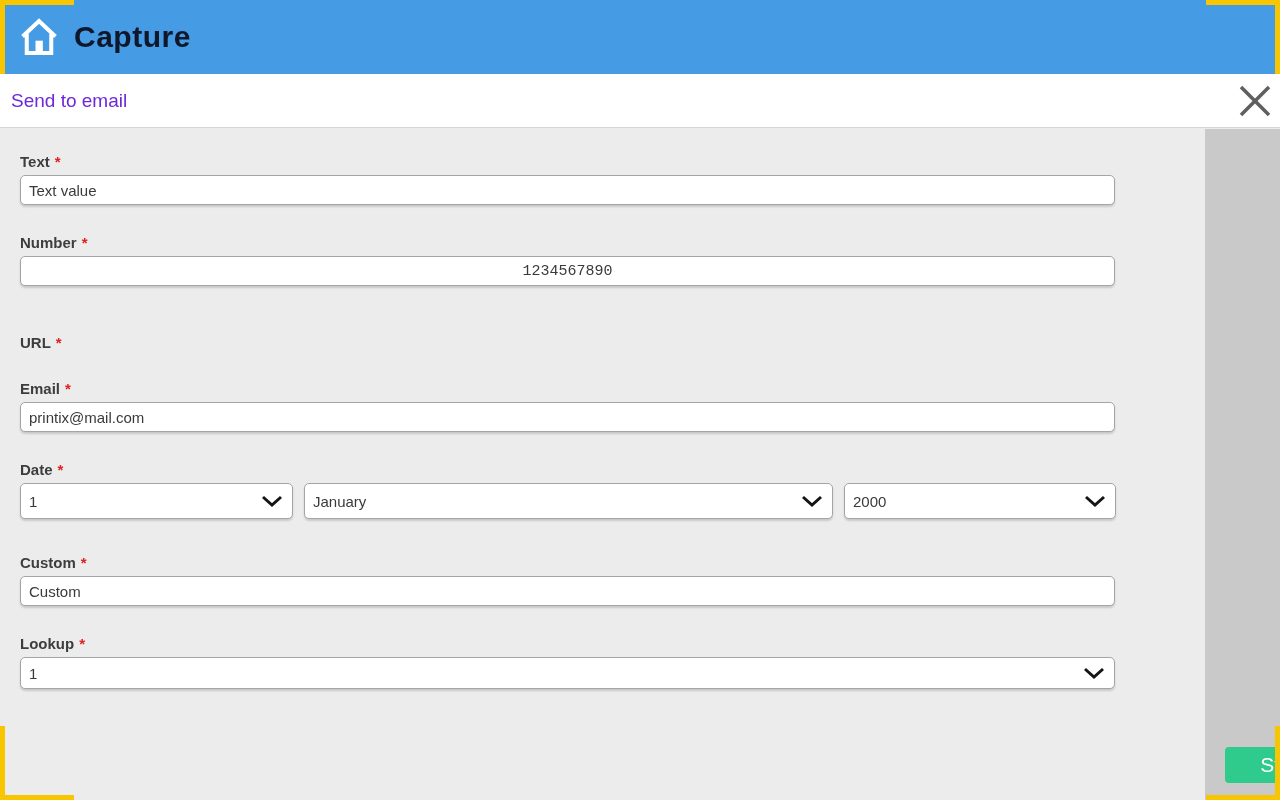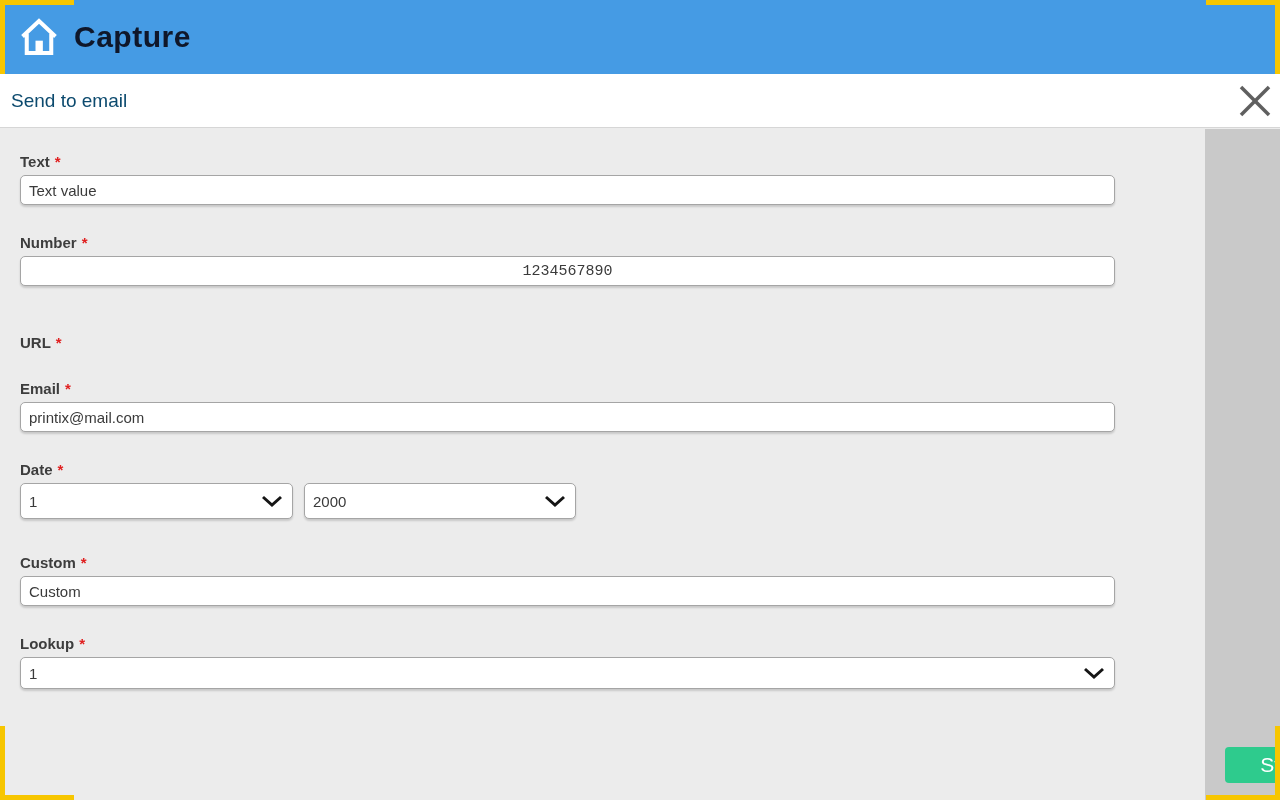--- a/index.html
+++ b/index.html
@@ -15,21 +15,21 @@
   .app-title {
     color:#0f172a; font-size:30px; font-weight:bold; margin-left:14px; letter-spacing:0.5px;
   }
 
   
   .title-bar {
     position:absolute; top:74px; left:0; width:1280px; height:54px;
     background:#ffffff; border-bottom:1px solid #d6d6d6;
     display:flex; align-items:center; padding-left:11px;
   }
-  .dialog-title { font-size:19px; color:#0c4a6e; }
+  .dialog-title { font-size:19px; color:#6d28d9; }
   .close-btn {
     position:absolute; right:8px; top:10px; width:34px; height:34px;
     background:none; border:none; cursor:pointer; display:flex; align-items:center; justify-content:center;
   }
 
   
   .main { position:absolute; top:129px; left:0; width:1280px; height:671px; display:flex; }
   .form-col { width:1205px; height:100%; background:#ececec; padding:23px 20px 0 20px; }
   .side-panel { flex:1; height:100%; background:#c9c9c9; position:relative; }
 
@@ -143,20 +143,30 @@
 
     <div class="field" style="margin-bottom:34px;">
       <div class="label-row">
         <span class="field-label">Date</span>
         <span class="req-mark">*</span>
       </div>
       <div class="select-row">
         <div class="select-wrap" style="width:273px;">
           <select>
             <option>1</option>
+          </select>
+          <span class="chevron">
+            <svg width="22" height="12" viewBox="0 0 22 12">
+                <polyline points="2,2 11,10 20,2" stroke="#151515" stroke-width="3" fill="none"></polyline>
+              </svg>
+          </span>
+        </div>
+        <div class="select-wrap" style="width:529px;">
+          <select>
+            <option>January</option>
           </select>
           <span class="chevron">
             <svg width="22" height="12" viewBox="0 0 22 12">
                 <polyline points="2,2 11,10 20,2" stroke="#151515" stroke-width="3" fill="none"></polyline>
               </svg>
           </span>
         </div>
         <div class="select-wrap" style="width:272px;">
           <select>
             <option>2000</option>

